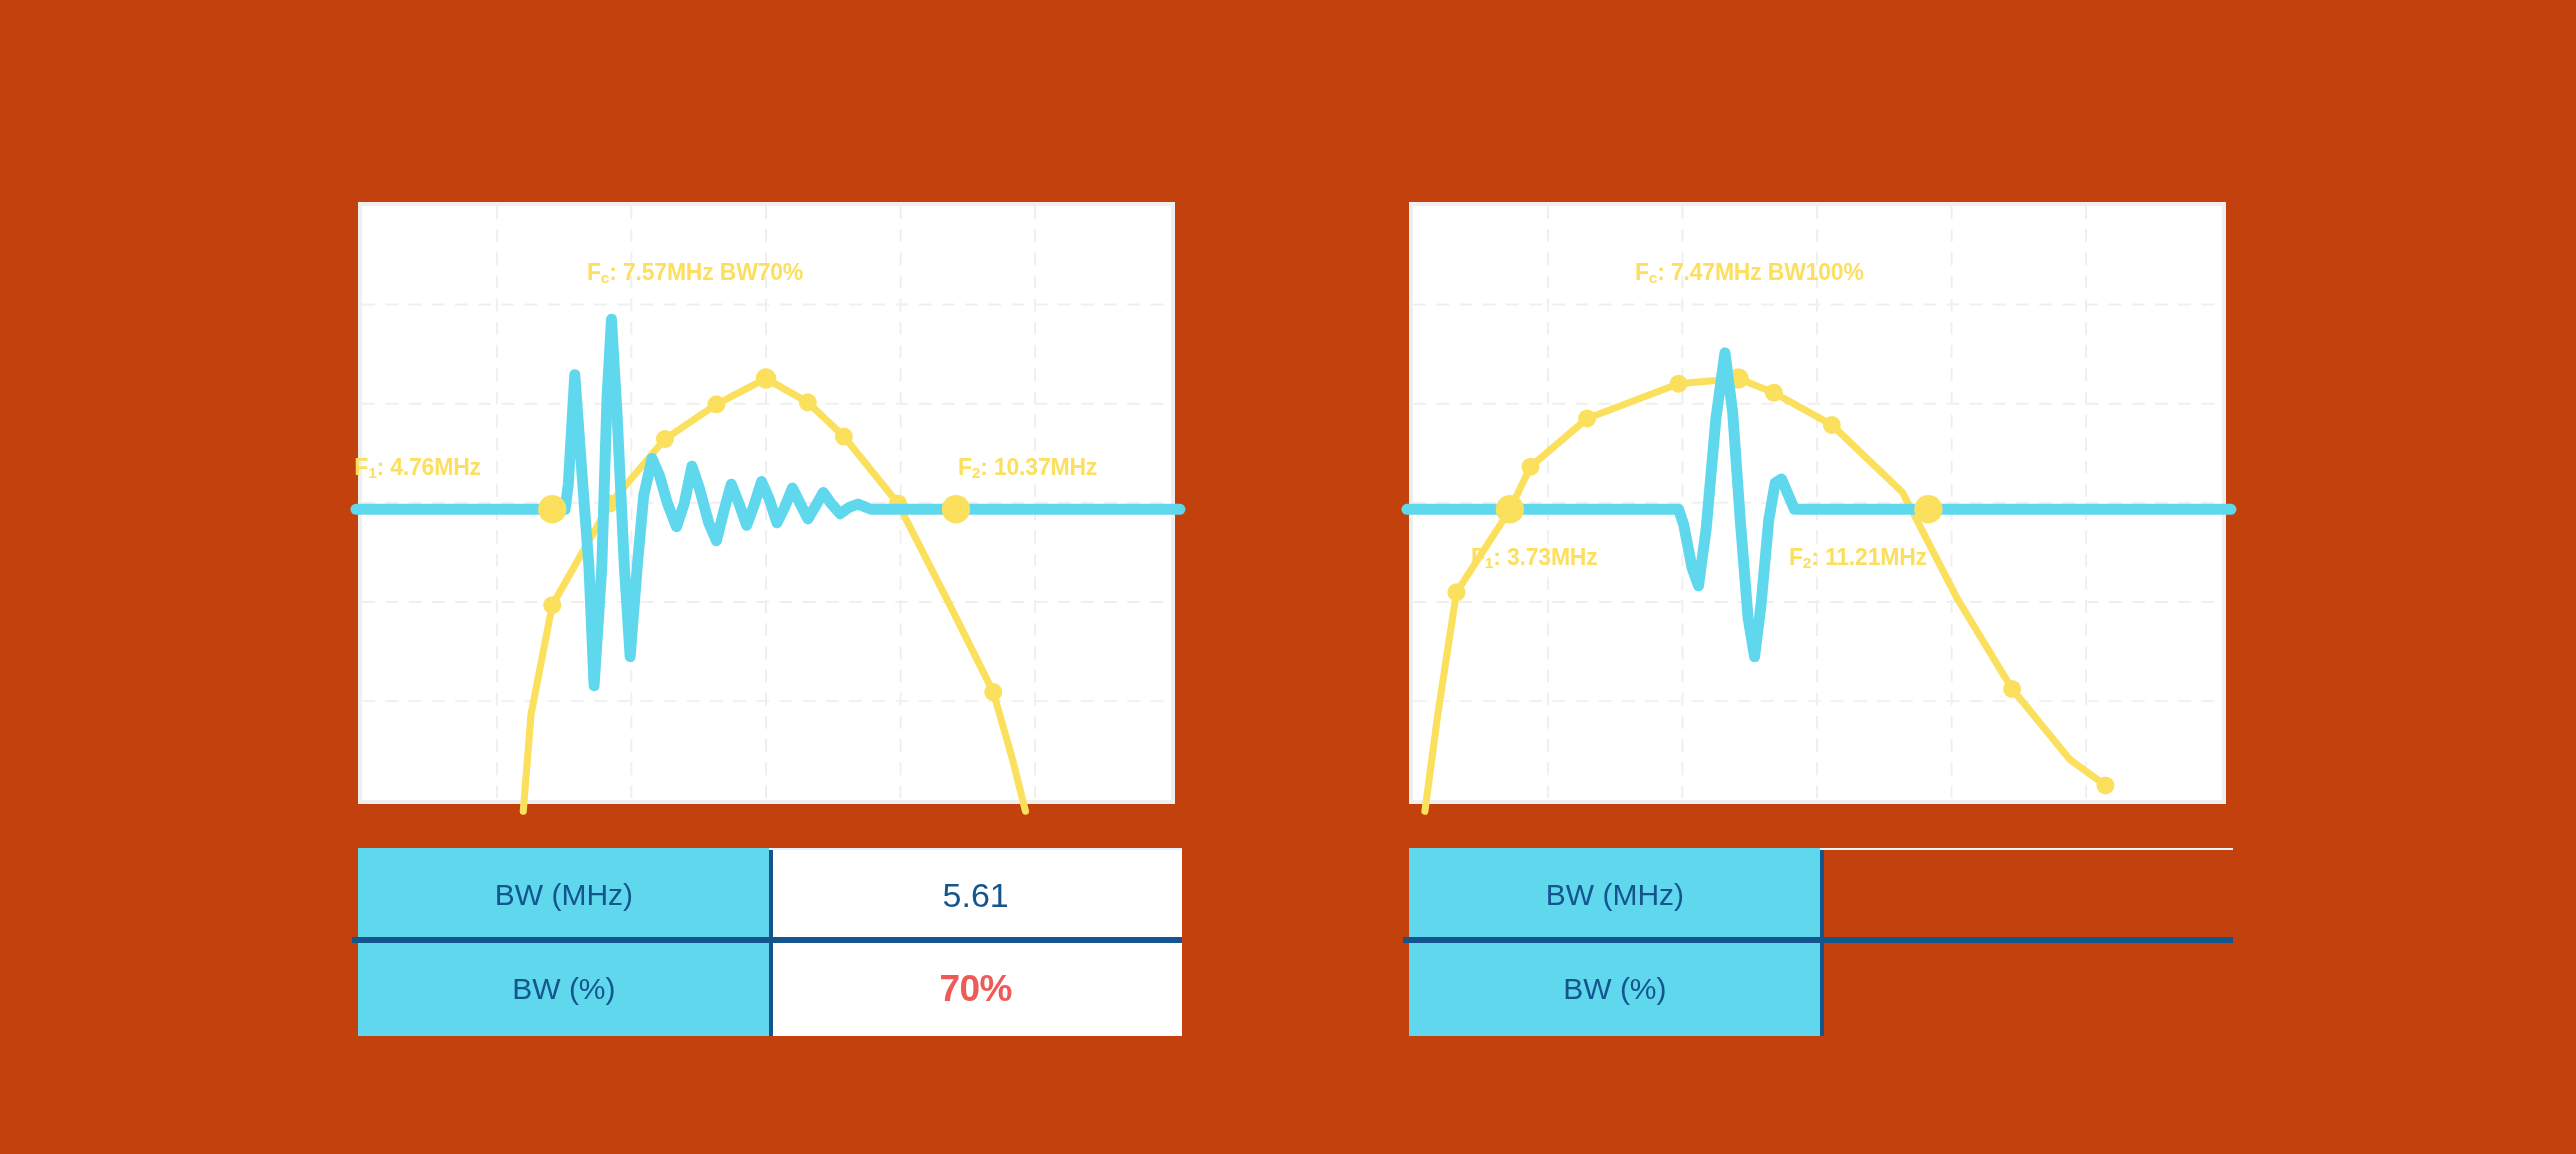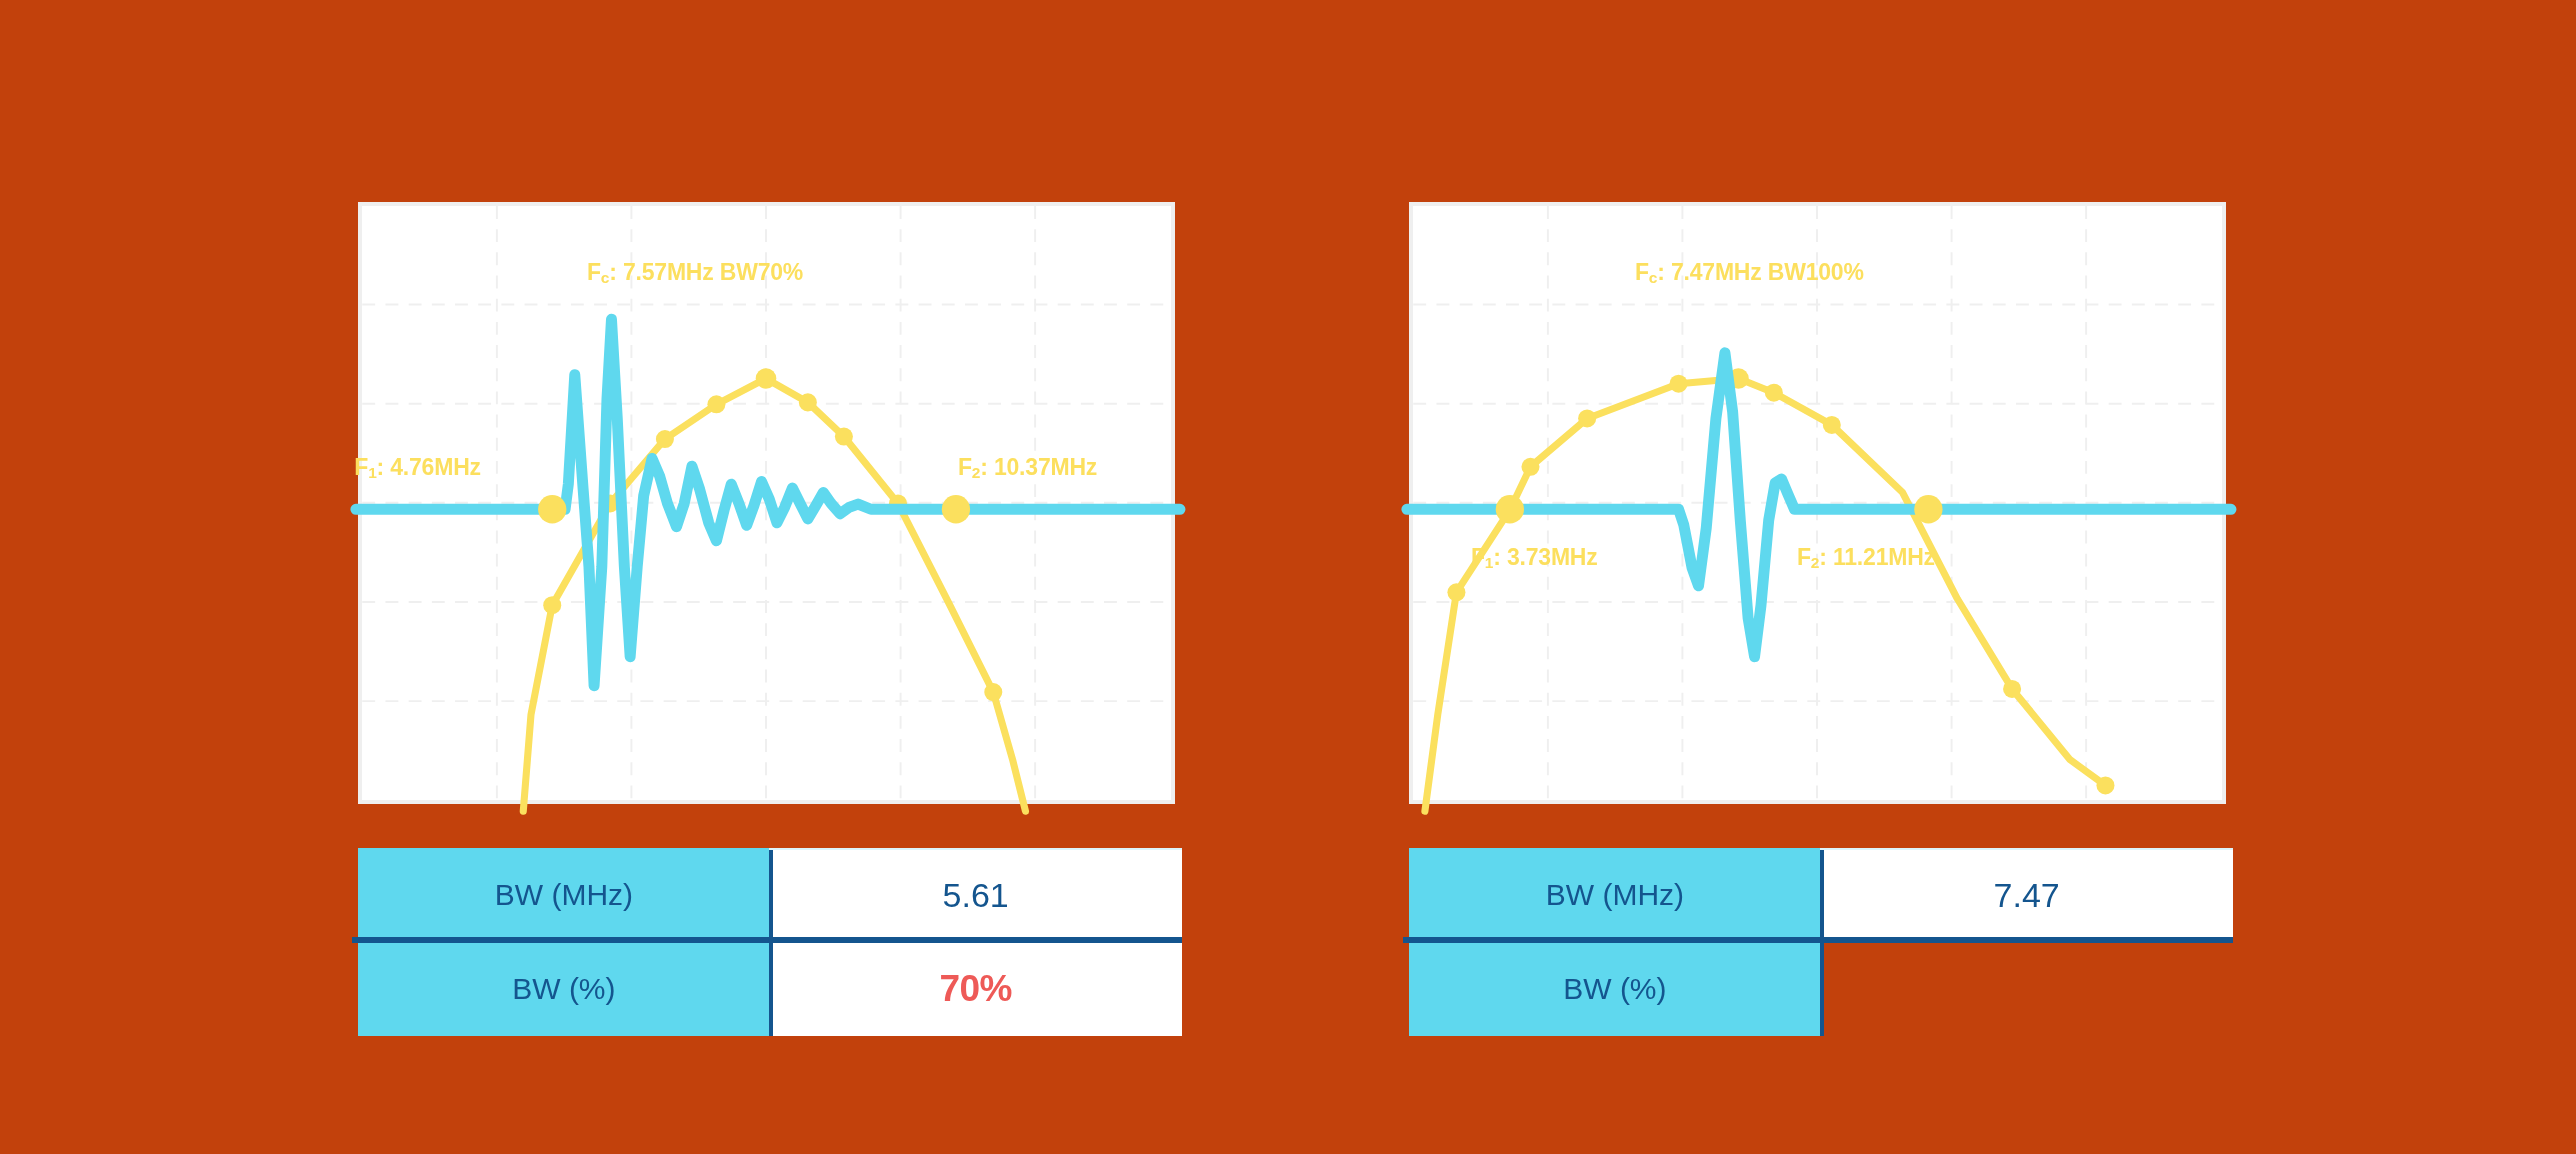--- a/index.html
+++ b/index.html
@@ -210,32 +210,29 @@
       </div>
 
       <div class="lbl" style="left:222px;top:55px;">
         <span>F</span><sub>c</sub><span>: 7.47MHz BW100%</span>
       </div>
 
       <div class="lbl" style="left:58px;top:340px;">
         <span>F</span><sub>1</sub><span>: 3.73MHz</span>
       </div>
 
-      <div class="lbl" style="left:384px;top:340px;">
+      <div class="lbl" style="left:376px;top:340px;">
         <span>F</span><sub>2</sub><span>: 11.21MHz</span>
       </div>
     </div>
 
     <div class="bw-table">
       <div class="toprule"></div>
       <div class="bw-row">
         <div class="bw-head">BW (MHz)</div>
-        <div class="bw-val">
-          <span class="num">7.47</span>
-        </div>
       </div>
       <div class="bw-row">
         <div class="bw-head">BW (%)</div>
       </div>
       <div class="vdiv"></div>
       <div class="midrule"></div>
     </div>
   </div>
 
 </div>

